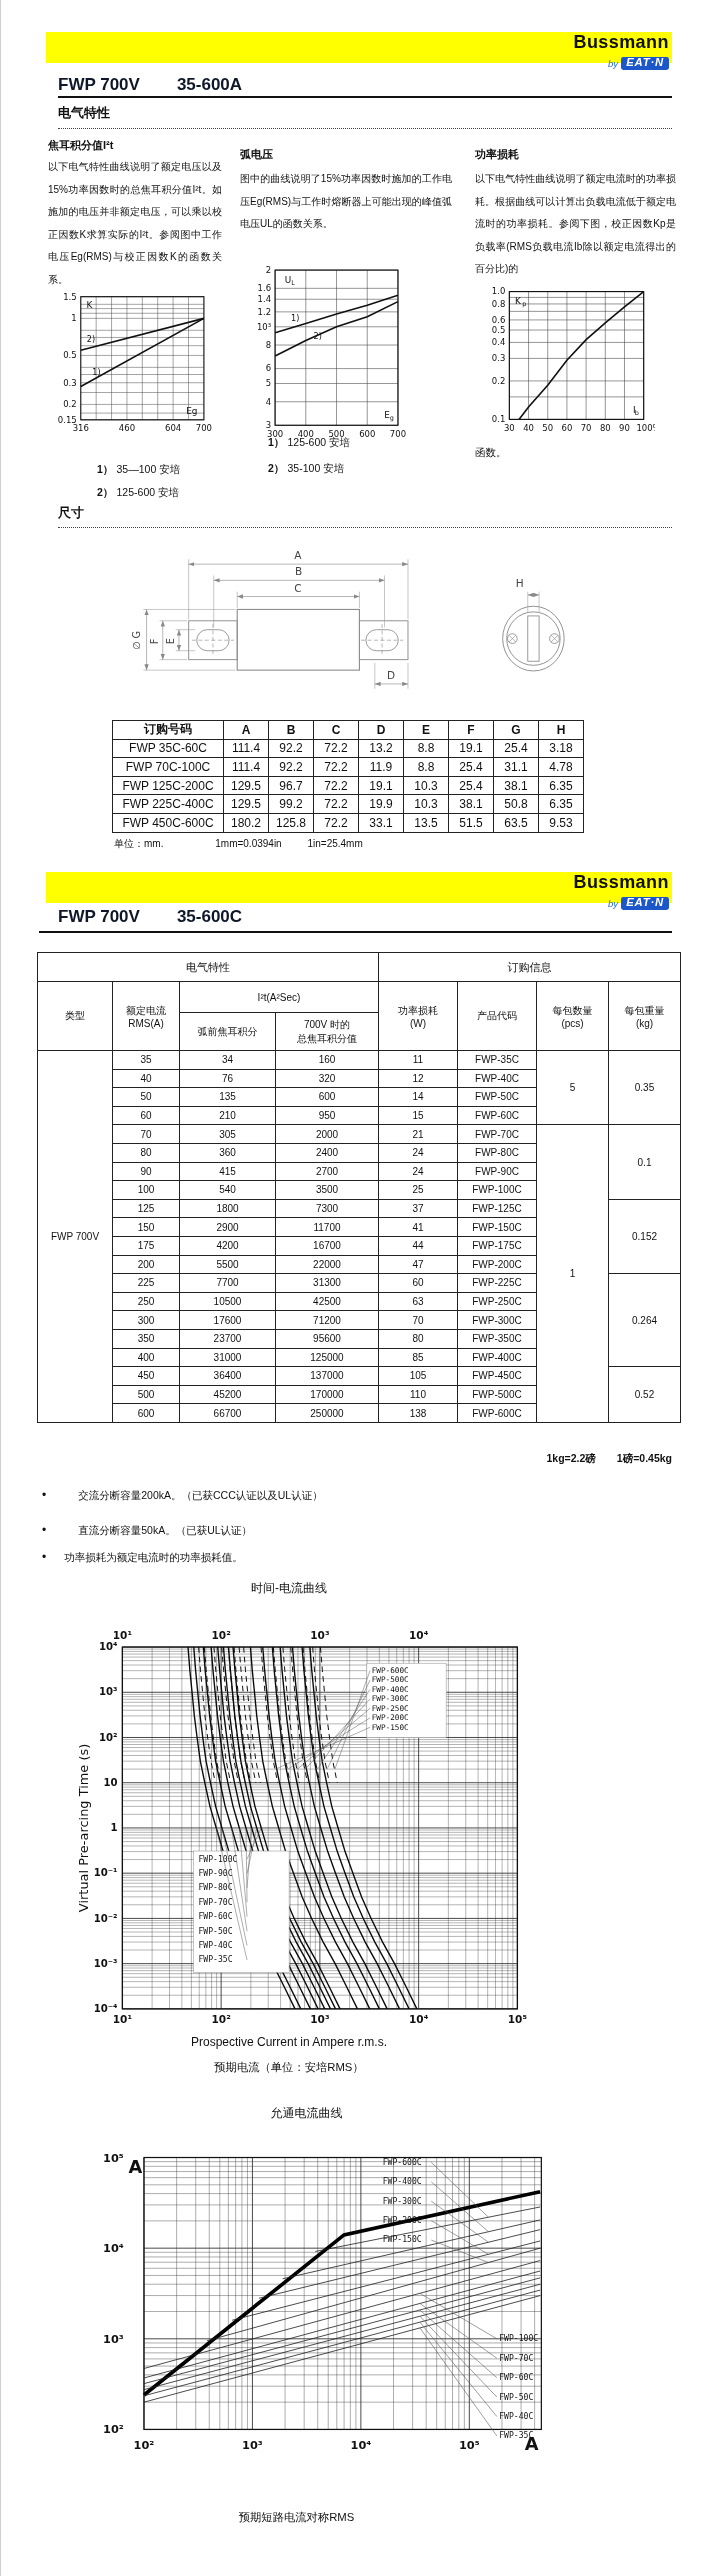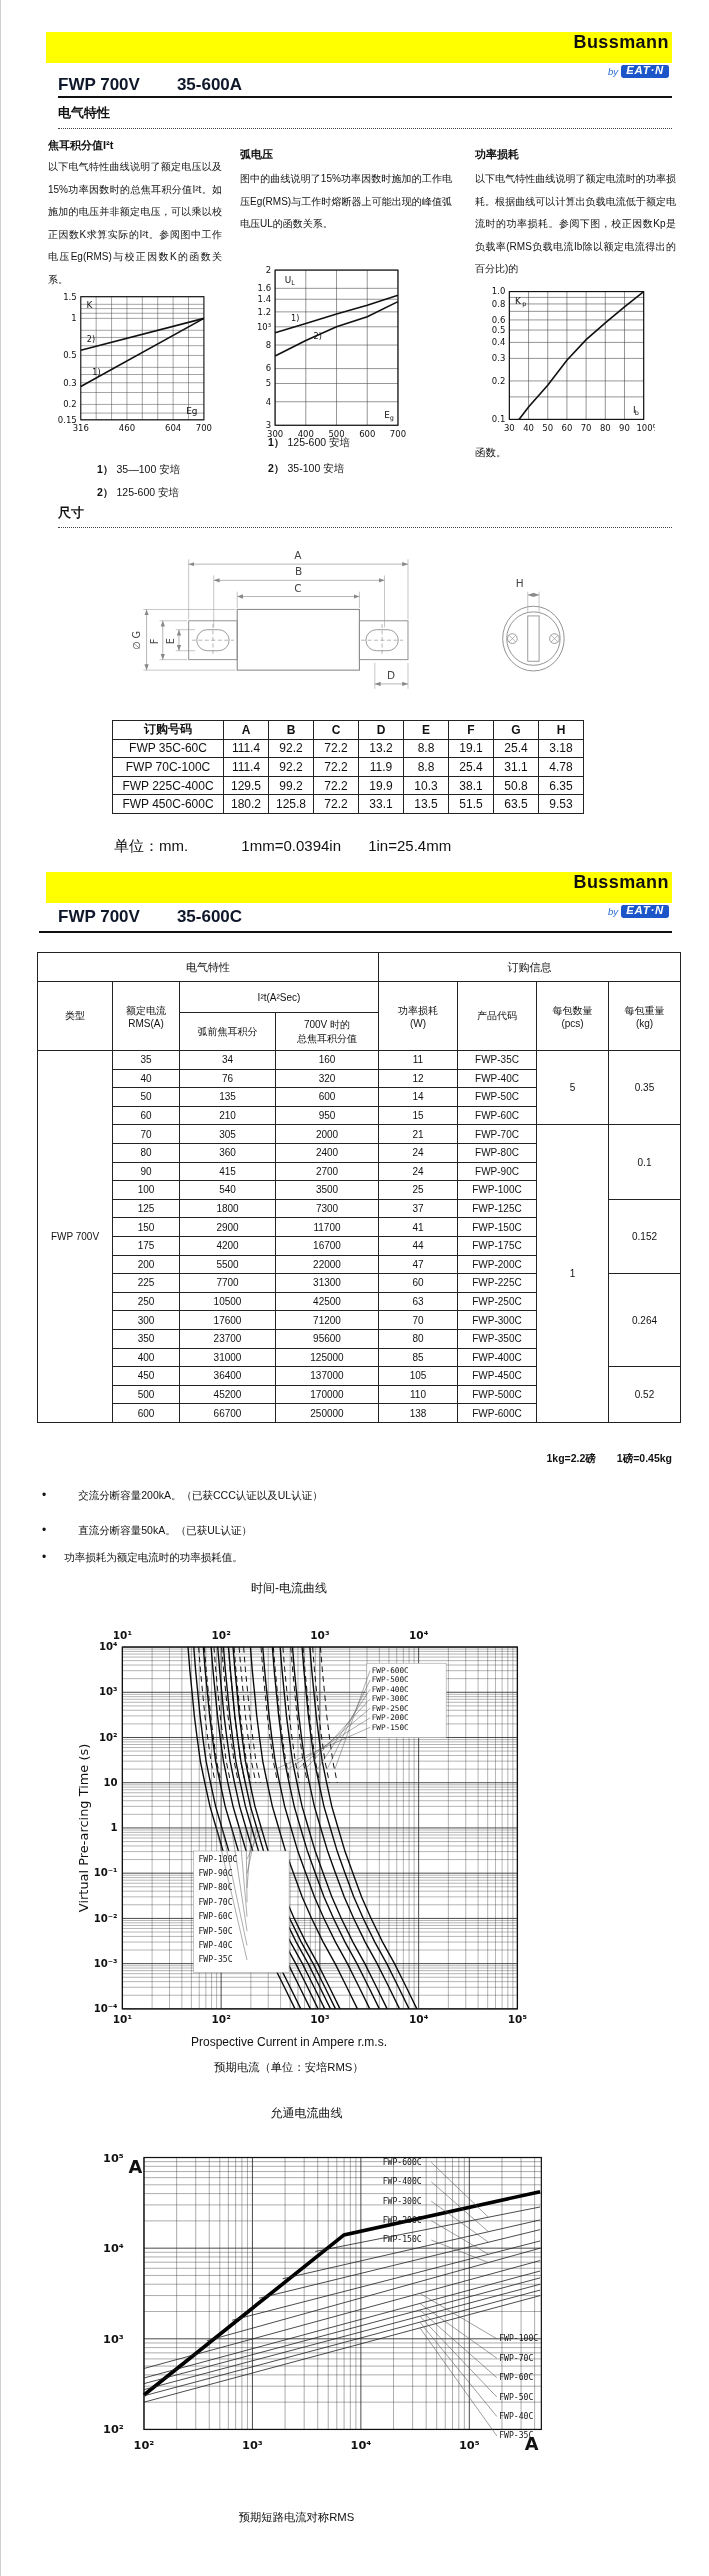--- a/index.html
+++ b/index.html
@@ -4,34 +4,34 @@
 <style>
 *{margin:0;padding:0;box-sizing:border-box}
 html,body{background:#ffffff}
 body{font-family:"Liberation Sans","DejaVu Sans",sans-serif;color:#111}
 .page{position:relative;width:710px;height:2576px;background:#fff;margin:0 auto;
       border-left:0.8px solid #cfcfcf;border-right:0.8px solid #cfcfcf;overflow:hidden}
 .abs{position:absolute}
 .ybar{background:#ffff00}
 .logo-wrap{position:absolute;right:3.2px;top:0.8px;text-align:right;line-height:1}
 .bussmann{font-size:18px;font-weight:bold;color:#111;letter-spacing:0.4px}
-.byline{margin-top:13px}
+.byline{margin-top:5px}
 .by{color:#2b6cd4;font-size:9.7px;font-style:italic;margin-right:3.2px;vertical-align:middle}
 .eaton{display:inline-block;background:#1d56c8;color:#fff;font-weight:bold;font-style:italic;
        font-size:11.3px;padding:0.8px 4.9px 1.6px 4.9px;border-radius:2.4px;letter-spacing:0.8px;vertical-align:middle}
 .doc-title{font-size:17px;font-weight:bold;color:#0f172a;white-space:nowrap}
 .doc-title .rng{margin-left:37px}
 .rule-heavy{border-top:2.4px solid #111}
 .rule-dot{border-top:1.6px dotted #444}
 .h2{font-size:13px;font-weight:600;color:#111}
 .colhead{font-size:11px;font-weight:bold;color:#111}
 .coltext{font-size:10px;line-height:2.25;text-align:justify;color:#111}
 .legend{font-size:10.5px;color:#111}
 .legend b{margin-right:3.2px}
-.smallnote{font-size:15px;color:#111}
+.smallnote{font-size:10px;color:#111}
 table{border-collapse:collapse;table-layout:fixed}
 .dimtab{width:467px;font-size:12px}
 .dimtab th,.dimtab td{border:0.8px solid #222;height:18.6px;text-align:center;font-weight:normal;padding:0 1.6px}
 .dimtab th{font-weight:bold}
 .maintab{width:643px;font-size:10px}
 .maintab th,.maintab td{border:0.8px solid #222;text-align:center;font-weight:normal;padding:0 1.6px}
 .maintab thead tr:first-child th{height:29px;font-size:11px}
 .maintab tbody td{height:18.6px}
 .kgnote{font-size:10.5px;font-weight:bold;text-align:right}
 .bullet-dot{font-size:12px}
@@ -315,20 +315,31 @@
         <tr>
           <td>FWP 70C-100C</td>
           <td>111.4</td>
           <td>92.2</td>
           <td>72.2</td>
           <td>11.9</td>
           <td>8.8</td>
           <td>25.4</td>
           <td>31.1</td>
           <td>4.78</td>
+        </tr>
+        <tr>
+          <td>FWP 125C-200C</td>
+          <td>129.5</td>
+          <td>96.7</td>
+          <td>72.2</td>
+          <td>19.1</td>
+          <td>10.3</td>
+          <td>25.4</td>
+          <td>38.1</td>
+          <td>6.35</td>
         </tr>
         <tr>
           <td>FWP 225C-400C</td>
           <td>129.5</td>
           <td>99.2</td>
           <td>72.2</td>
           <td>19.9</td>
           <td>10.3</td>
           <td>38.1</td>
           <td>50.8</td>

